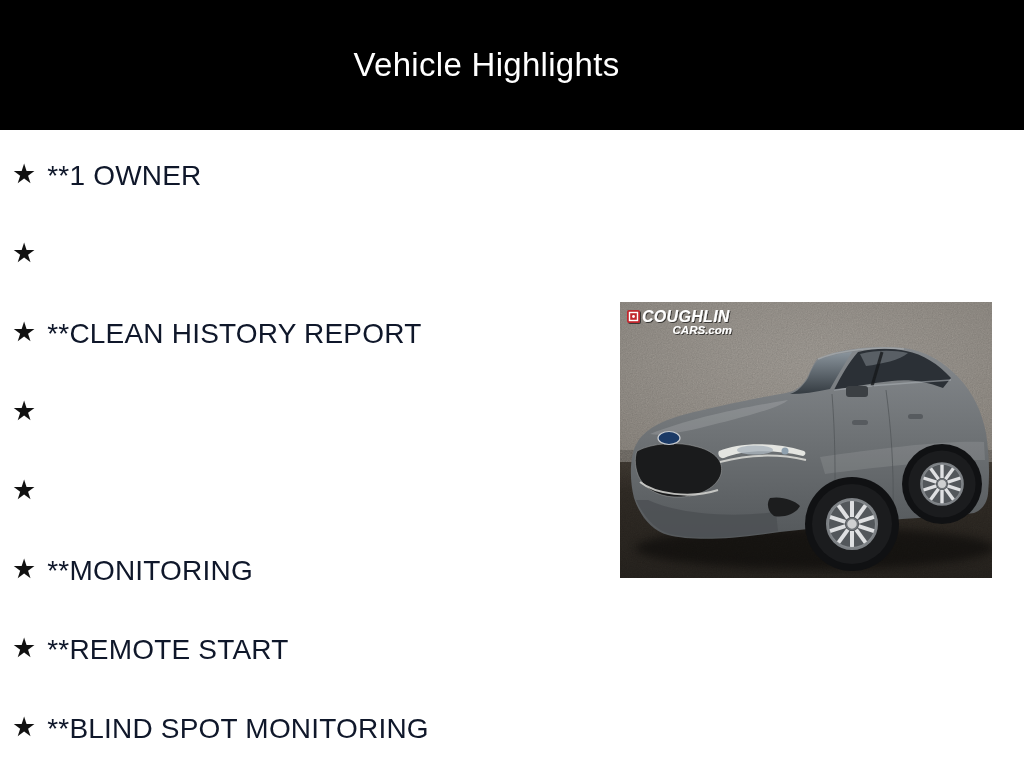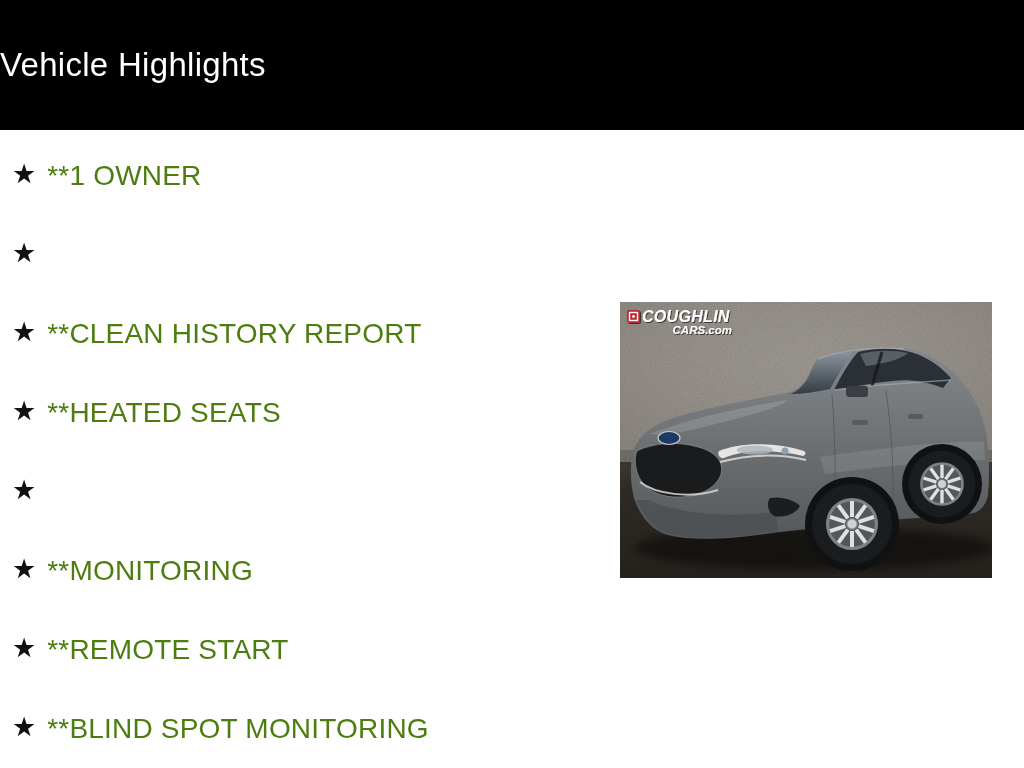--- a/index.html
+++ b/index.html
@@ -3,38 +3,38 @@
 <meta charset="utf-8">
 <style>
   html,body{margin:0;padding:0;}
   body{
     width:1024px;height:768px;overflow:hidden;background:#ffffff;
     font-family:"Liberation Sans", sans-serif;position:relative;
   }
   .page{position:absolute;inset:0;background:#ffffff;}
   .header{
     position:absolute;top:0;left:0;width:1024px;height:130px;background:#000000;
-    display:flex;align-items:center;justify-content:flex-start;
+    display:flex;align-items:center;justify-content:center;
     padding-right:51px;box-sizing:border-box;
   }
   .header .title{
     color:#ffffff;font-size:33px;font-weight:400;letter-spacing:.3px;
   }
   .highlights{
     list-style:none;margin:0;padding:6px 0 0 12px;
     position:absolute;top:130px;left:0;width:600px;
   }
   .item{
     height:79px;display:flex;align-items:center;gap:11px;
   }
   .star{
     font-size:27px;color:#111111;line-height:1;transform:translateY(-1px);
   }
   .label{
-    font-size:28px;color:#4d7c0f;letter-spacing:.2px;white-space:nowrap;
+    font-size:28px;color:#0f172a;letter-spacing:.2px;white-space:nowrap;
   }
   .photo{
     position:absolute;left:620px;top:302px;width:372px;height:316px;text-decoration:underline;
   }
   .photo svg{display:block;}
 </style>
 </head>
 <body>
 
 <div class="page">
@@ -50,21 +50,20 @@
     </li>
     <li class="item">
       <span class="star">★</span>
     </li>
     <li class="item">
       <span class="star">★</span>
       <span class="label">**CLEAN HISTORY REPORT</span>
     </li>
     <li class="item">
       <span class="star">★</span>
-      <span class="label">**HEATED SEATS</span>
     </li>
     <li class="item">
       <span class="star">★</span>
     </li>
     <li class="item">
       <span class="star">★</span>
       <span class="label">**MONITORING</span>
     </li>
     <li class="item">
       <span class="star">★</span>

